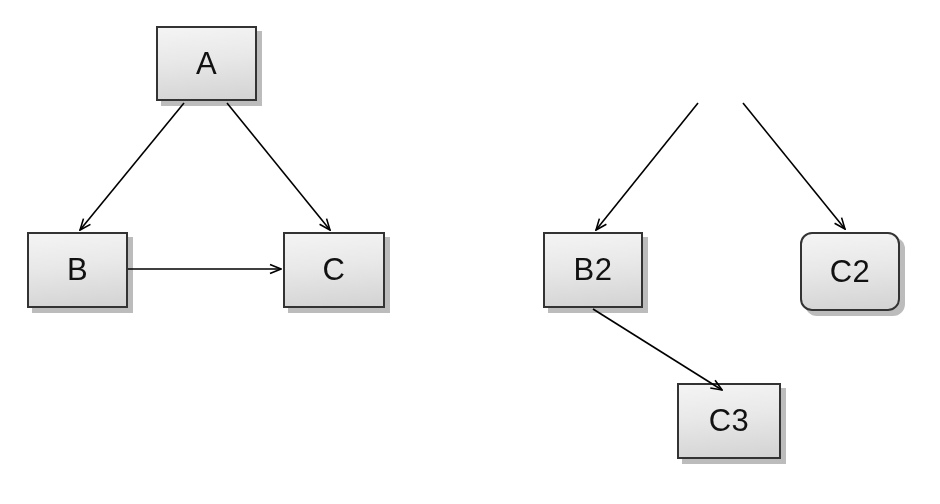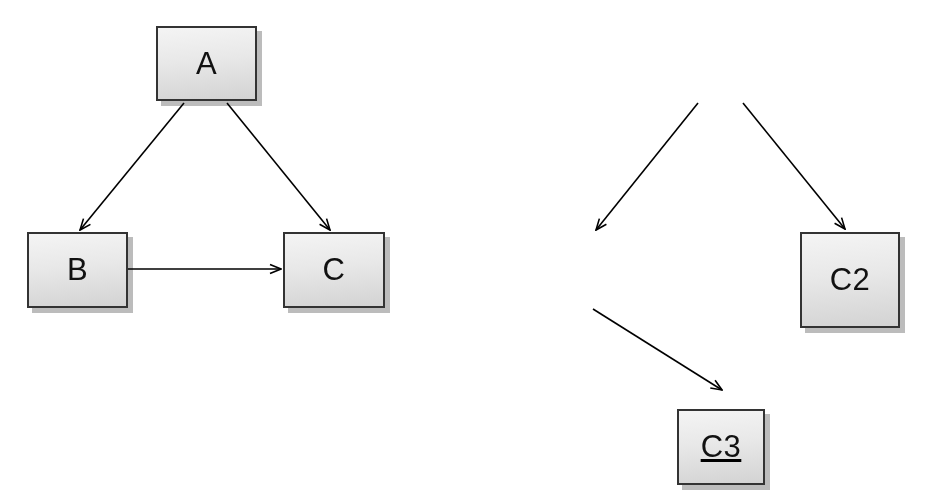--- a/index.html
+++ b/index.html
@@ -67,19 +67,22 @@
   </svg>
 <div class="node" style="left: 156px; top: 26px; width: 101px; height: 75px;">
       <span class="node-label">A</span>
     </div>
     <div class="node" style="left: 27px; top: 232px; width: 101px; height: 76px;">
       <span class="node-label">B</span>
     </div>
     <div class="node" style="left: 283px; top: 232px; width: 102px; height: 76px;">
       <span class="node-label">C</span>
     </div>
-    <div class="node" style="left: 800px; top: 232px; width: 100px; height: 96px;">
+    <div class="node" style="left: 543px; top: 232px; width: 100px; height: 76px;">
+      <span class="node-label">B2</span>
+    </div>
+    <div class="node" style="left: 800px; top: 232px; width: 100px; height: 79px; border-radius: 12px;">
       <span class="node-label">C2</span>
     </div>
-    <div class="node" style="left: 677px; top: 409px; width: 88px; height: 76px; text-decoration: underline;">
+    <div class="node" style="left: 677px; top: 383px; width: 104px; height: 76px;">
       <span class="node-label">C3</span>
     </div>
   </div>
 
 </body></html>

